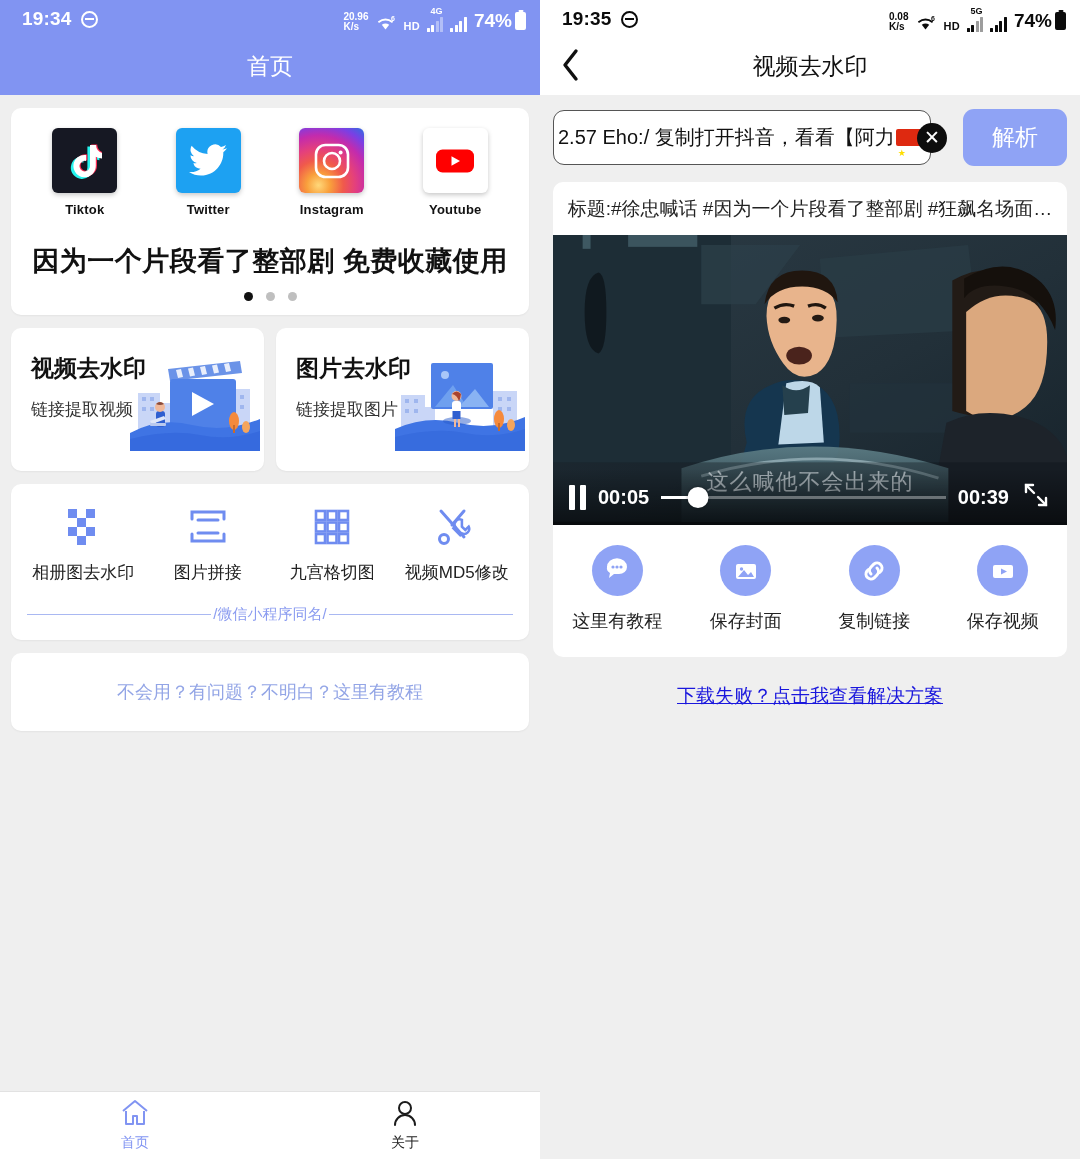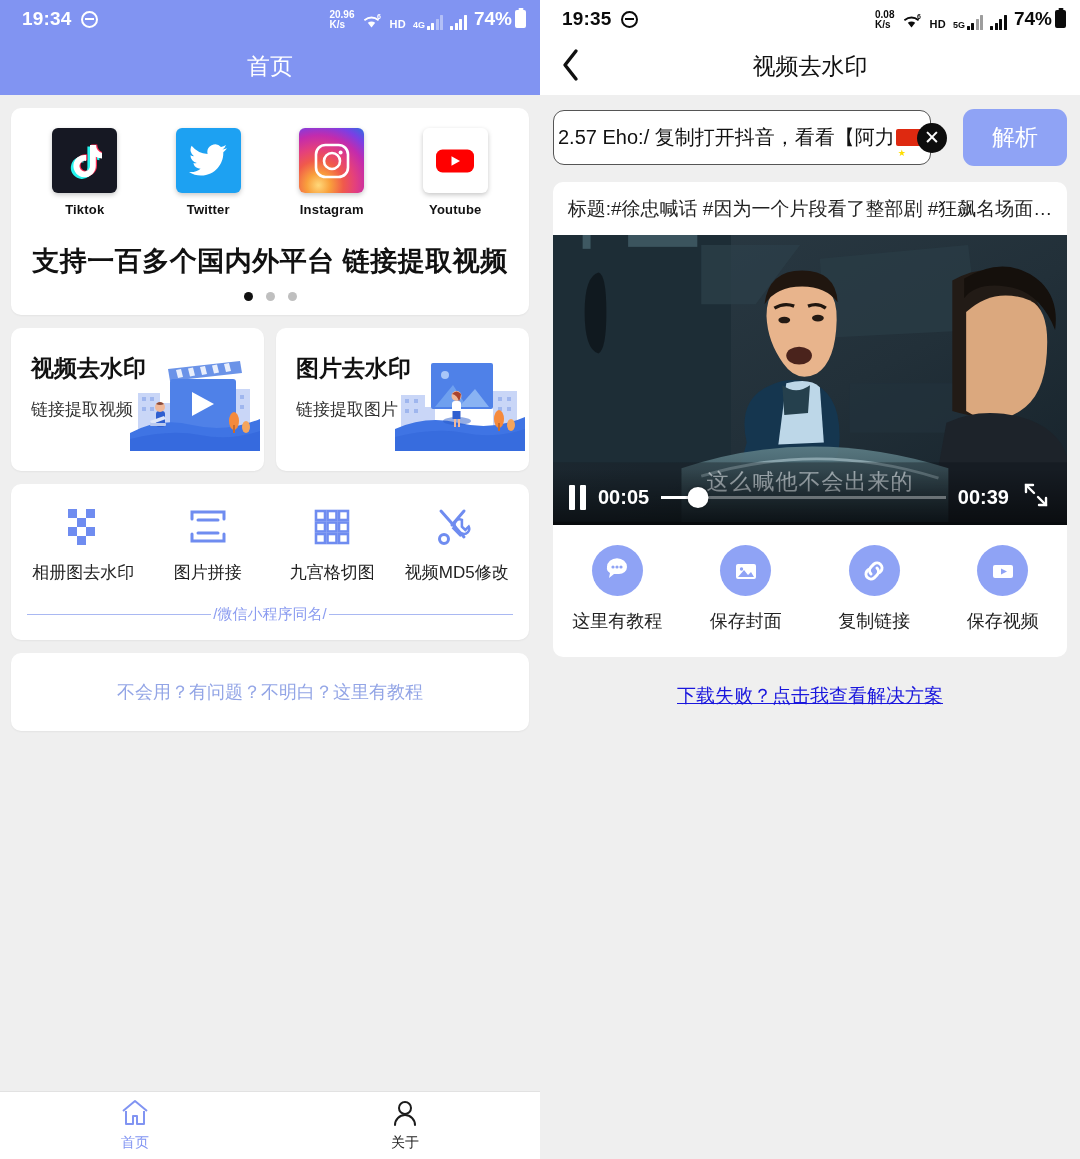--- a/index.html
+++ b/index.html
@@ -24,21 +24,21 @@
   .sb-dnd::after {
     content: ""; position: absolute; left: 2px; right: 2px; top: 5.5px;
     height: 2px; background: currentColor;
   }
   .sb-right { margin-left: auto; display: flex; align-items: flex-end; gap: 7px; }
   .sb-speed { font-size: 10px; line-height: 10px; text-align: left; font-weight: 700; }
   .sb-speed span { display: block; }
   .sb-wifi { position: relative; width: 21px; height: 17px; }
   .sb-wifi svg { display: block; }
   .sb-hd { font-size: 11px; font-weight: 700; letter-spacing: .3px; }
-  .sb-net { display: flex; align-items: flex-end; gap: 1px; }
+  .sb-net { display: flex; align-items: flex-end; gap: 1px; flex-direction: column; }
   .sb-net sup { font-size: 9px; font-weight: 700; line-height: 1; margin-right: 1px; }
   .bars { display: flex; align-items: flex-end; gap: 1.5px; height: 15px; }
   .bars i { width: 3px; background: currentColor; border-radius: .5px; display: block; }
   .bars i:nth-child(1) { height: 4px; }
   .bars i:nth-child(2) { height: 7px; }
   .bars i:nth-child(3) { height: 11px; }
   .bars i:nth-child(4) { height: 15px; }
   .bars.dim i:nth-child(4) { opacity: .4; }
   .bars.dim i:nth-child(3) { opacity: .4; }
   .sb-batt { font-size: 19px; font-weight: 700; display: flex; align-items: center; gap: 3px; }
@@ -281,21 +281,21 @@
             <svg width="42" height="30" viewBox="0 0 42 30">
               <rect x="2" y="3.5" width="38" height="23" rx="6.5" fill="#ff0000"></rect>
               <path d="M17.5 10.2 L26 15 L17.5 19.8 Z" fill="#fff"></path>
             </svg>
           </div>
           <div class="plat-label">Youtube</div>
         </div>
 
       </div>
 
-      <div class="slogan">支持一百多个国内外平台 链接提取视频</div>
+      <div class="slogan">因为一个片段看了整部剧 免费收藏使用</div>
       <div class="dots">
         <i class="on"></i>
         <i></i>
         <i></i>
       </div>
     </div>
 
     <div class="feature-row">
       <div class="feature">
         <h3>视频去水印</h3>

